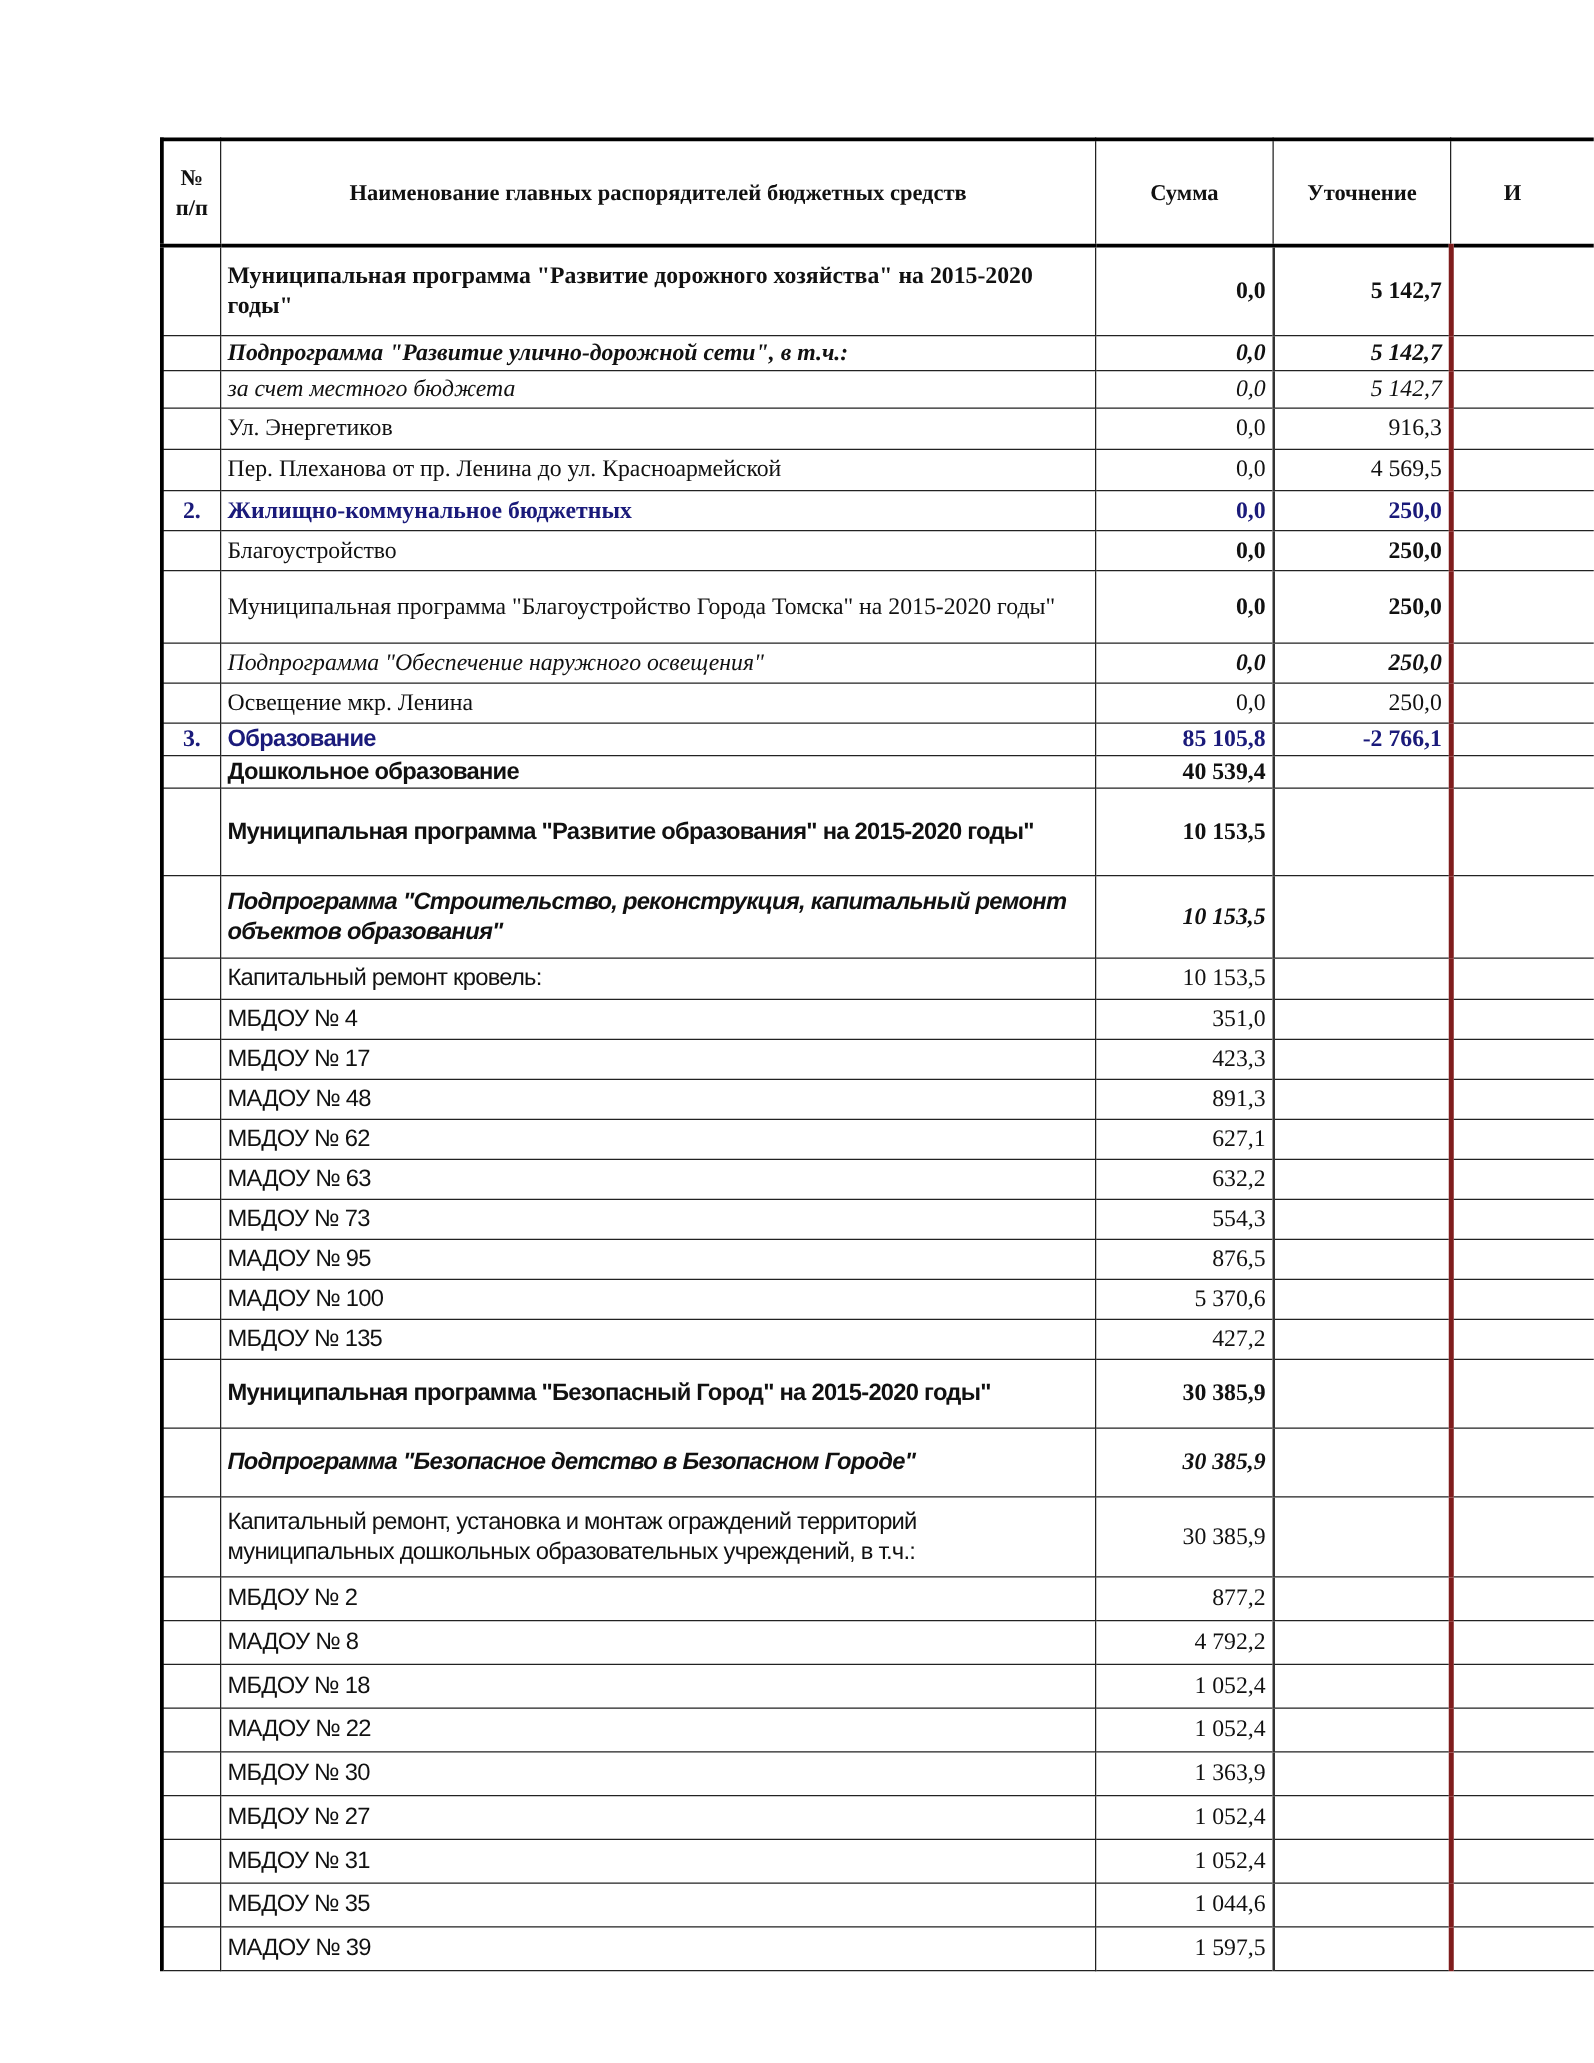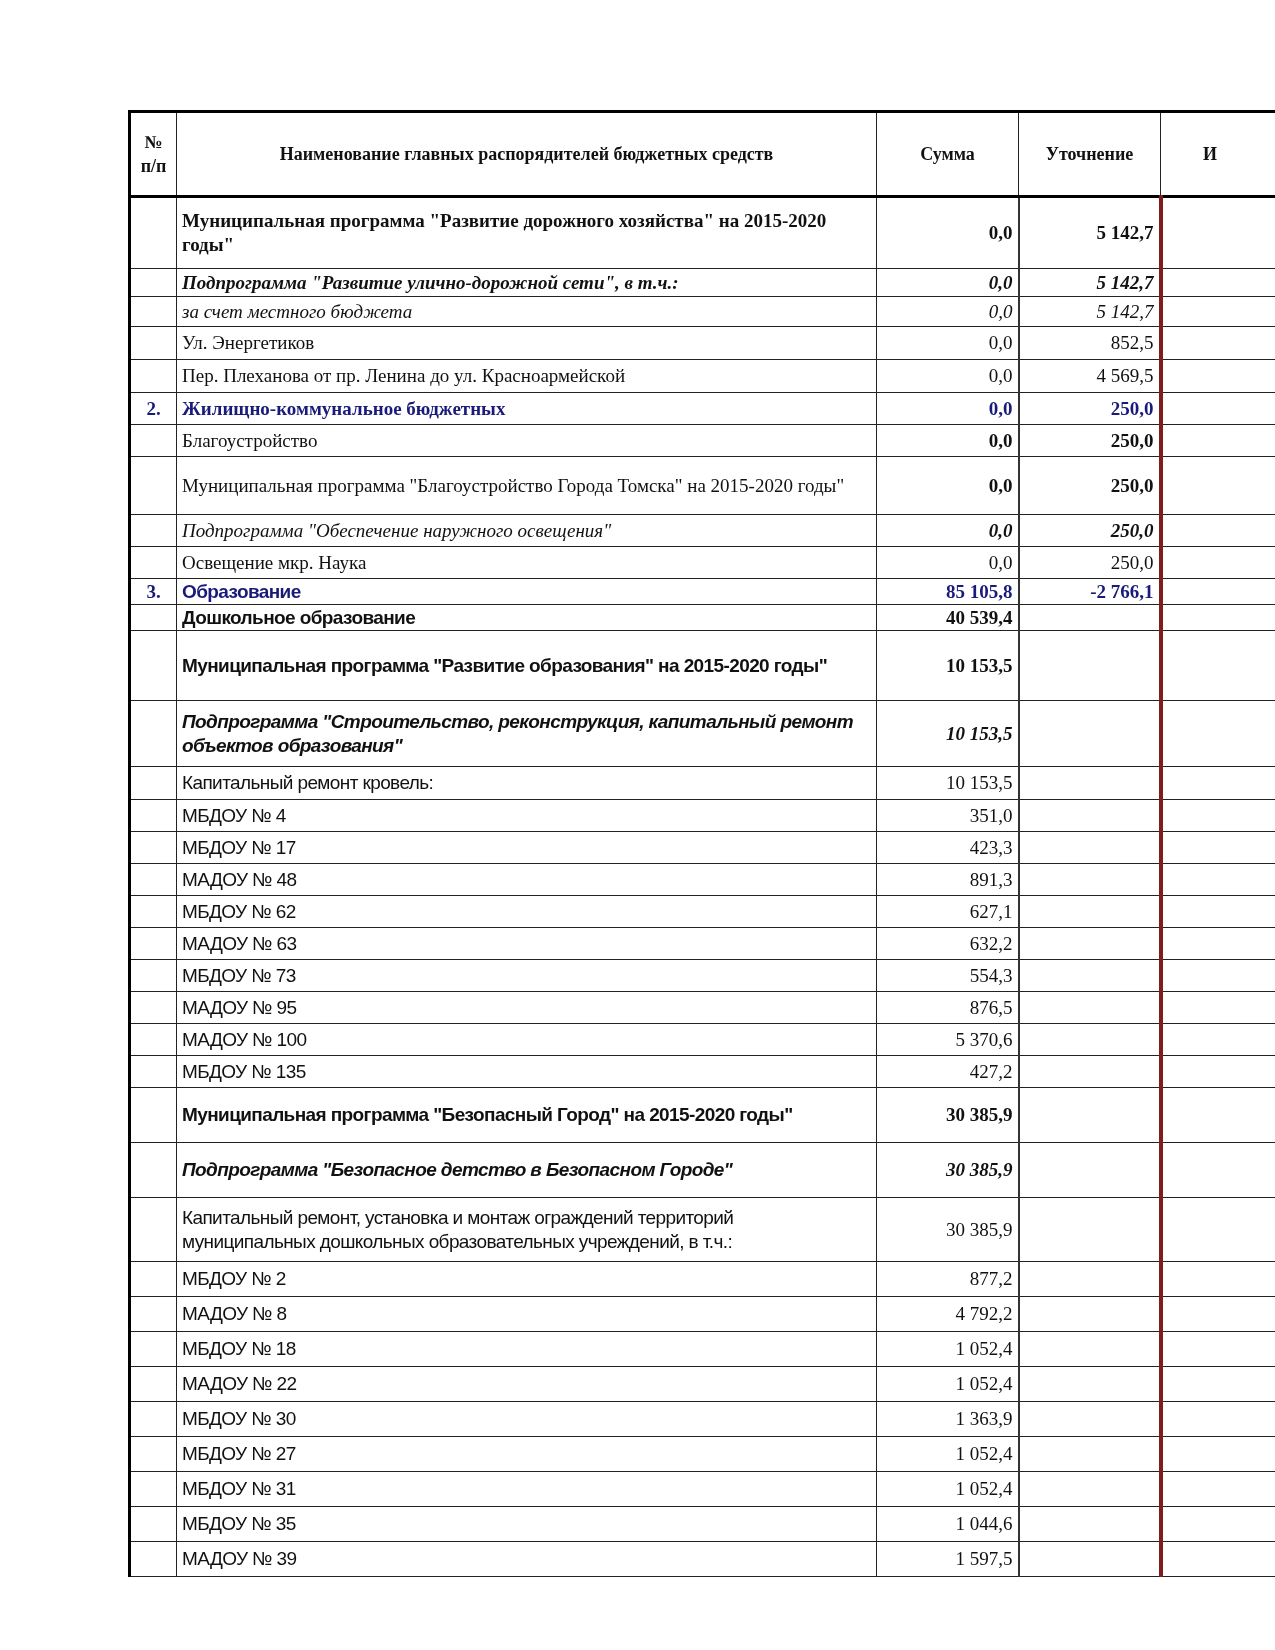--- a/index.html
+++ b/index.html
@@ -71,21 +71,21 @@
           <td class="num"></td>
           <td class="name">за счет  местного бюджета</td>
           <td class="amt sum">0,0</td>
           <td class="amt ref">5 142,7</td>
           <td class="last"></td>
         </tr>
         <tr class="normal" style="height: 33px;">
           <td class="num"></td>
           <td class="name">Ул. Энергетиков</td>
           <td class="amt sum">0,0</td>
-          <td class="amt ref">852,5</td>
+          <td class="amt ref">916,3</td>
           <td class="last"></td>
         </tr>
         <tr class="normal" style="height: 33px;">
           <td class="num"></td>
           <td class="name">Пер. Плеханова от пр. Ленина до ул. Красноармейской</td>
           <td class="amt sum">0,0</td>
           <td class="amt ref">4 569,5</td>
           <td class="last"></td>
         </tr>
         <tr class="section" style="height: 32px;">
@@ -111,21 +111,21 @@
         </tr>
         <tr style="height: 32px;">
           <td class="num"></td>
           <td class="name" style="font-style: italic;">Подпрограмма "Обеспечение наружного освещения"</td>
           <td class="amt sum" style="font-weight: bold; font-style: italic;">0,0</td>
           <td class="amt ref" style="font-weight: bold; font-style: italic;">250,0</td>
           <td class="last"></td>
         </tr>
         <tr class="normal" style="height: 32px;">
           <td class="num"></td>
-          <td class="name">Освещение мкр. Наука</td>
+          <td class="name">Освещение мкр. Ленина</td>
           <td class="amt sum">0,0</td>
           <td class="amt ref">250,0</td>
           <td class="last"></td>
         </tr>
         <tr class="section cond" style="height: 26px;">
           <td class="num">3.</td>
           <td class="name">Образование</td>
           <td class="amt sum">85 105,8</td>
           <td class="amt ref">-2 766,1</td>
           <td class="last"></td>

